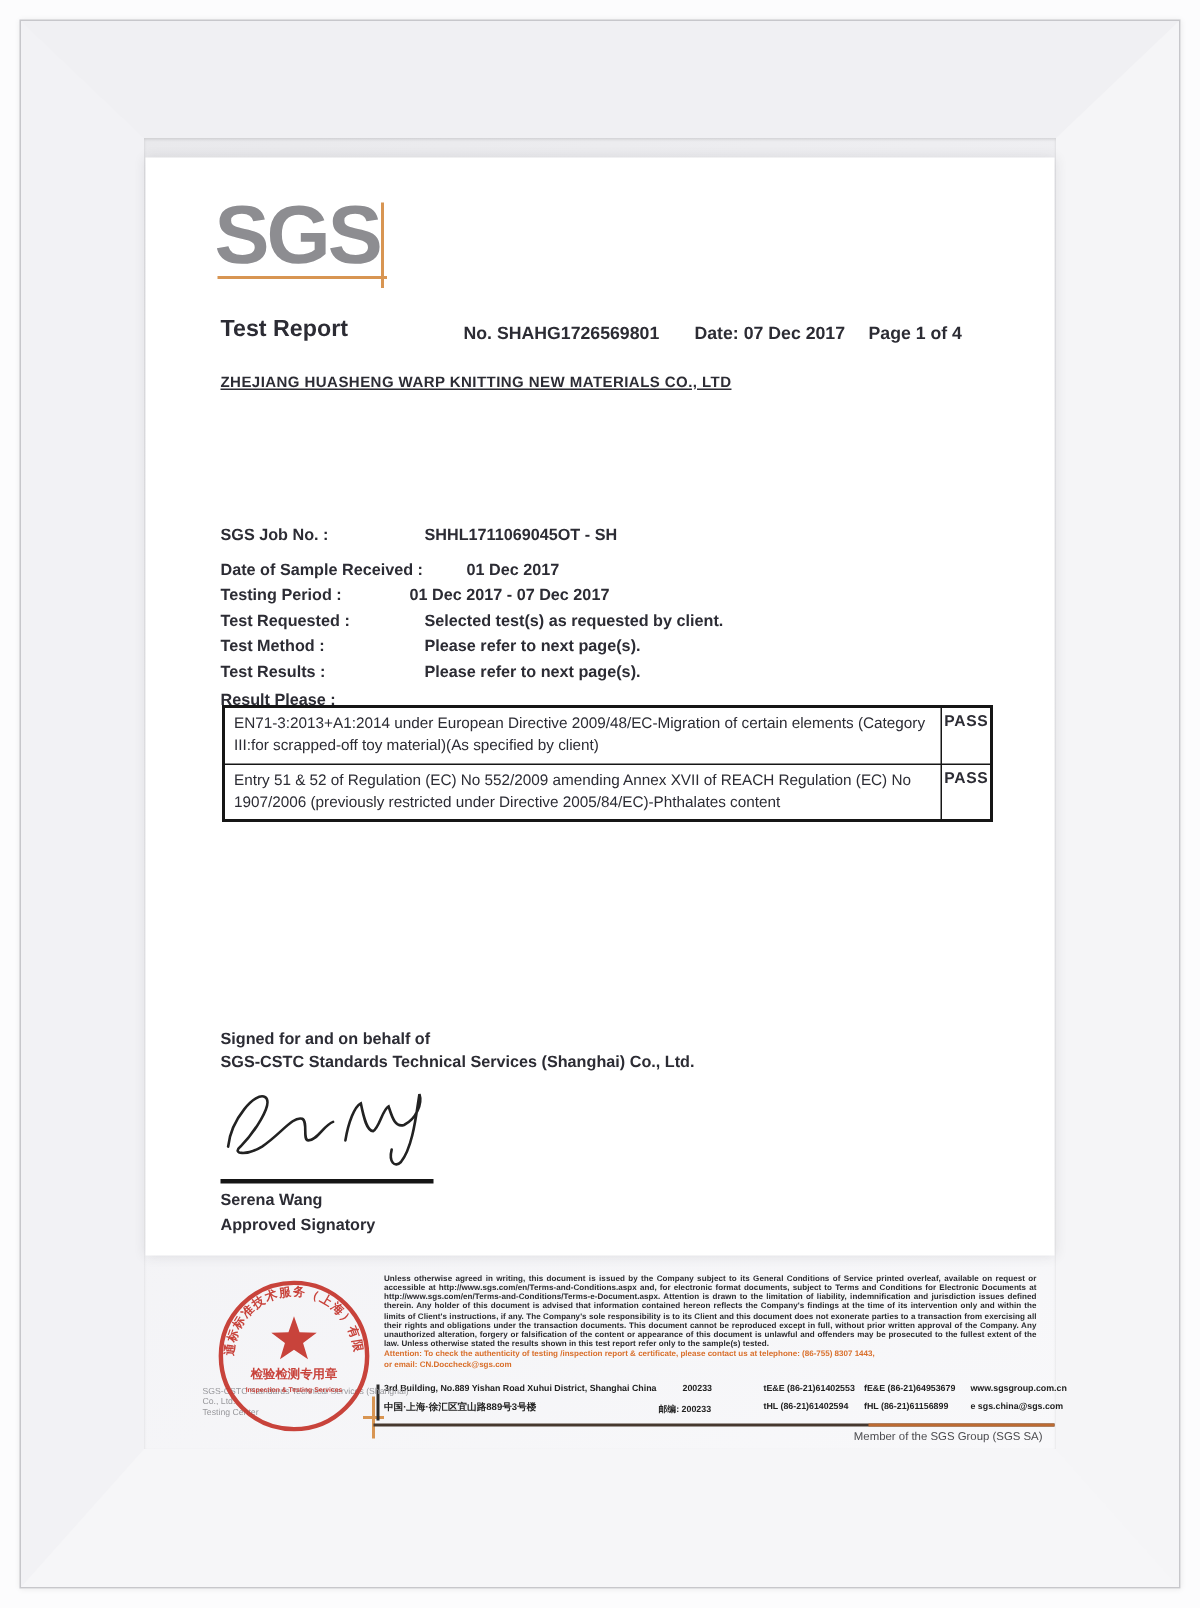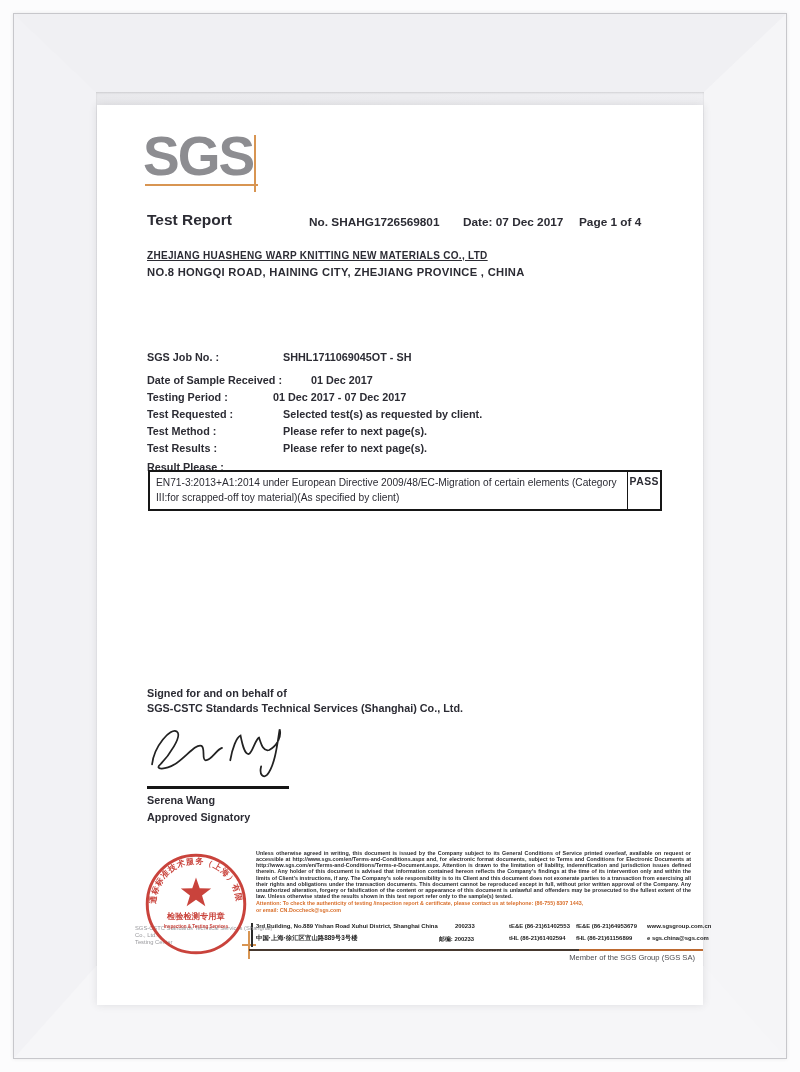--- a/index.html
+++ b/index.html
@@ -8,21 +8,21 @@
   
   #frame-outer{position:absolute;inset:0;background:#fcfcfd;}
   #frame-edge-line{position:absolute;inset:13px;border:1px solid #c7c7cb;
     box-shadow:0 0 0 1px #ececee inset, 0 0 4px rgba(0,0,0,.08);}
   #frame-molding{position:absolute;inset:14px;border-style:solid;
     border-width:78px 82px 92px 82px;
     border-color:#f0f0f3 #f5f5f7 #f6f6f8 #f2f2f5;
     background:linear-gradient(150deg,#e9e9ec 0%,#f2f2f5 45%,#f8f8fa 100%);
     box-shadow:inset 0 1px 2px rgba(0,0,0,.12);}
   
-  #paper{position:absolute;left:97px;top:105px;width:606px;height:900px;
+  #paper{position:absolute;left:97px;top:105px;width:606px;height:732px;
     background:#ffffff;box-shadow:0 0 8px rgba(50,50,60,.12);color:#2c2c34;}
   
   #logo-text{left:46px;top:24px;font-size:55px;font-weight:bold;color:#8d8d91;
     letter-spacing:-2px;line-height:1;}
   .crop-line{background:#d89552;}
   
   .hdr{font-weight:bold;white-space:nowrap;}
   
   .body-txt{font-size:10.8px;font-weight:bold;white-space:nowrap;}
   
@@ -62,21 +62,20 @@
     <div id="logo-text" class="abs">SGS</div>
     <div class="abs crop-line" style="left:48px;top:79px;width:113px;height:2px;"></div>
     <div class="abs crop-line" style="left:157px;top:30px;width:2px;height:57px;"></div>
 
     <div class="abs hdr" style="left:50px;top:106px;font-size:15.5px;">Test Report</div>
     <div class="abs hdr" style="left:212px;top:110px;font-size:11.8px;">No. SHAHG1726569801</div>
     <div class="abs hdr" style="left:366px;top:110px;font-size:11.8px;">Date: 07 Dec 2017</div>
     <div class="abs hdr" style="left:482px;top:110px;font-size:11.8px;">Page 1 of 4</div>
 
     <div class="abs body-txt" style="left:50px;top:145px;font-size:10px;letter-spacing:.3px;text-decoration:underline;">ZHEJIANG HUASHENG WARP KNITTING NEW MATERIALS CO., LTD</div>
-    <div class="abs body-txt" style="left:50px;top:161px;font-size:11.2px;letter-spacing:.3px;">NO.8 HONGQI ROAD, HAINING CITY, ZHEJIANG PROVINCE , CHINA</div>
 
 
     <div class="abs body-txt" style="left:50px;top:246px;">SGS Job No. :</div>
     <div class="abs body-txt" style="left:186px;top:246px;">SHHL1711069045OT - SH</div>
 
     <div class="abs body-txt" style="left:50px;top:269px;">Date of Sample Received :</div>
     <div class="abs body-txt" style="left:186px;top:269px;padding-left:28px;">01 Dec 2017</div>
 
     <div class="abs body-txt" style="left:50px;top:286px;">Testing Period :</div>
     <div class="abs body-txt" style="left:176px;top:286px;">01 Dec 2017 - 07 Dec 2017</div>
@@ -89,20 +88,24 @@
 
     <div class="abs body-txt" style="left:50px;top:337px;">Test Results :</div>
     <div class="abs body-txt" style="left:186px;top:337px;">Please refer to next page(s).</div>
 
     <div class="abs body-txt" style="left:50px;top:356px;">Result Please :</div>
 
     <table id="result-table">
       <tbody>
       <tr>
         <td class="test">EN71-3:2013+A1:2014 under European Directive 2009/48/EC-Migration of certain elements (Category III:for scrapped-off toy material)(As specified by client)</td>
+        <td class="pass">PASS</td>
+      </tr>
+      <tr>
+        <td class="test">Entry 51 &amp; 52 of Regulation (EC) No 552/2009 amending Annex XVII of REACH Regulation (EC) No 1907/2006 (previously restricted under Directive 2005/84/EC)-Phthalates content</td>
         <td class="pass">PASS</td>
       </tr>
     </tbody>
       </table>
 
     <div class="abs body-txt" style="left:50px;top:582px;">Signed for and on behalf of</div>
     <div class="abs body-txt" style="left:50px;top:597px;">SGS-CSTC Standards Technical Services (Shanghai) Co., Ltd.</div>
 
     <svg id="signature-svg" class="abs" width="160" height="72" viewBox="0 0 150 70">
       <g fill="none" stroke="#222" stroke-width="1.7" stroke-linecap="round">

